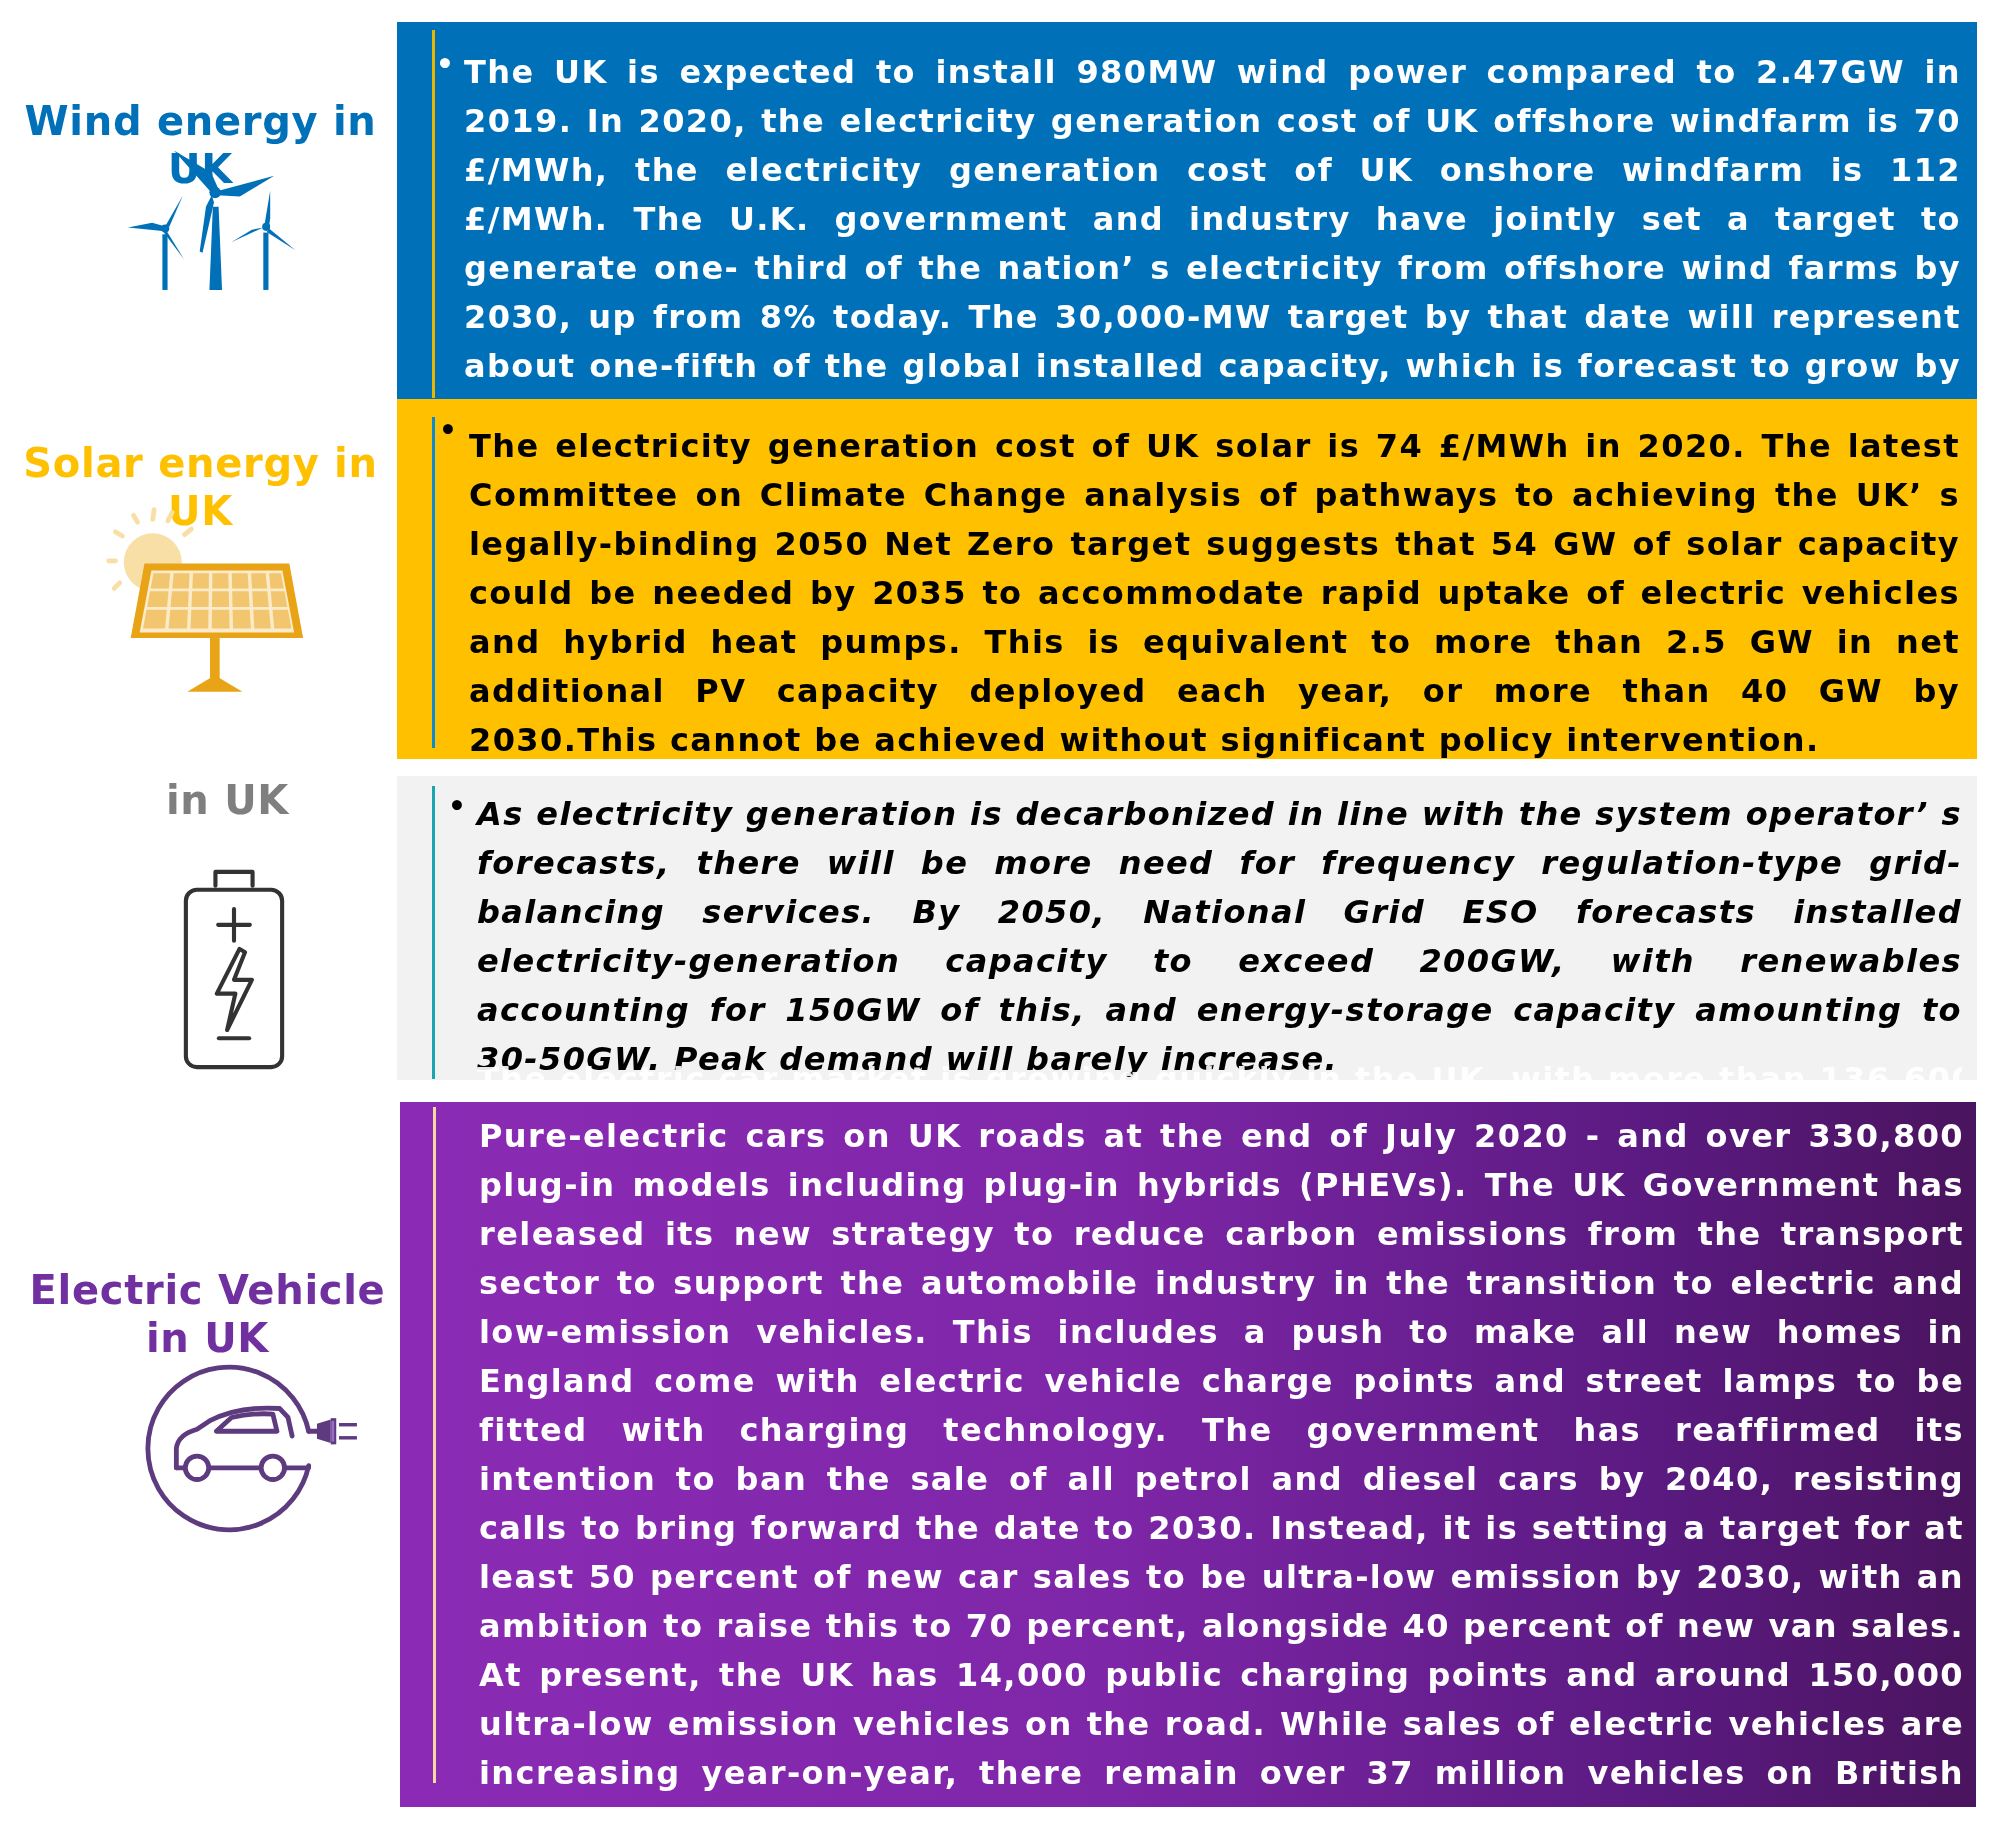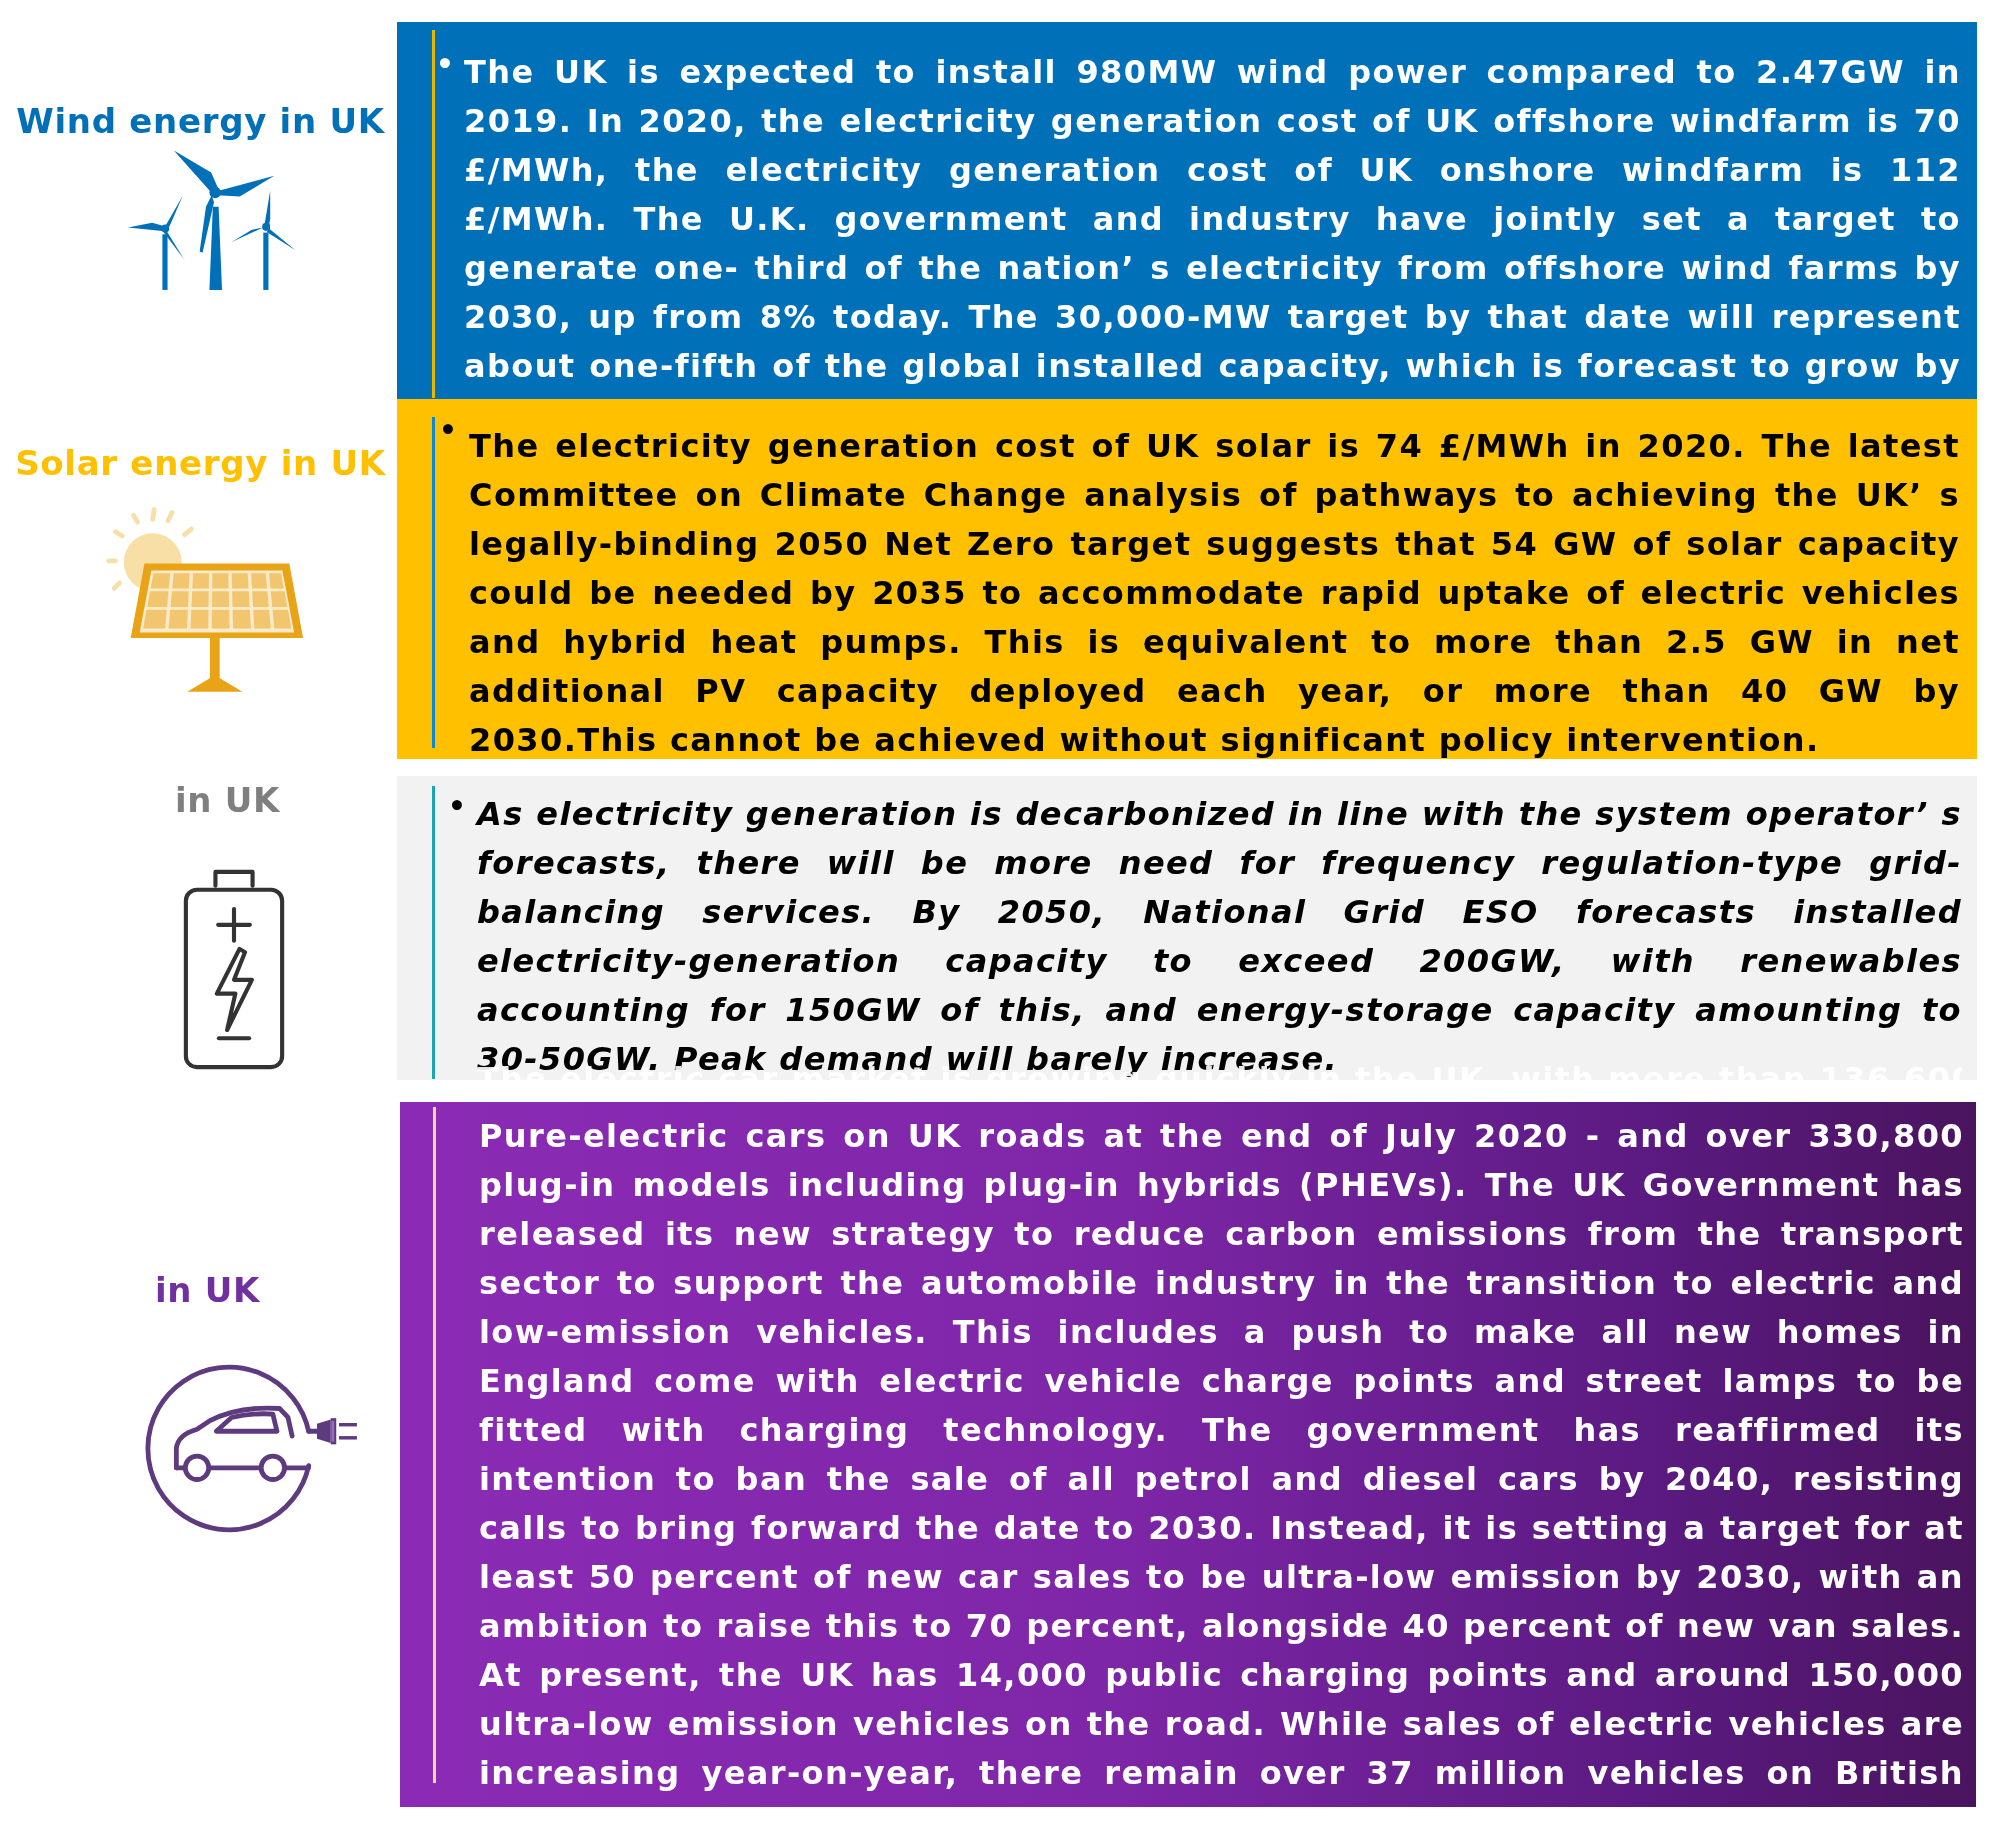--- a/index.html
+++ b/index.html
@@ -1,18 +1,18 @@
 <!DOCTYPE html>
 <html style="font-size:11px"><head>
 <meta charset="utf-8">
 <style>
   html, body { margin: 0; padding: 0; background: #ffffff; }
   body { width: 2015px; height: 1827px; position: relative; overflow: hidden;
          font-family: "DejaVu Sans", "Liberation Sans", sans-serif; }
-  .label { position: absolute; text-align: center; font-weight: bold; font-size: 34px; line-height: 48px; letter-spacing: 0.7px; }
+  .label { position: absolute; text-align: center; font-weight: bold; font-size: 40px; line-height: 48px; letter-spacing: 0.7px; }
   .icon { position: absolute; }
   .box { position: absolute; box-sizing: border-box; }
   .bar { position: absolute; width: 2.8px; }
   .para { position: absolute; font-weight: bold; font-size: 32px; line-height: 49px; text-align: justify; letter-spacing: 1.4px; }
   .bullet { position: absolute; font-weight: bold; font-size: 28px; }
 
   #wind-label { left: 14px; top: 97px; width: 373px; color: #0070B8; }
   #solar-label { left: 14px; top: 439px; width: 373px; color: #FFC000; }
   #storage-label { left: 41px; top: 776px; width: 373px; color: #7F7F7F; }
   #ev-label { left: 21px; top: 1266px; width: 373px; color: #7030A0; }
@@ -126,20 +126,21 @@
     </g>
   </svg>
 </div>
 <div id="storage-box" class="box"></div>
 <div id="storage-bar" class="bar"></div>
 <div id="storage-bullet" class="bullet">•</div>
 <div id="storage-text" class="para">As electricity generation is decarbonized in line with the system operator’ s forecasts, there will be more need for frequency regulation-type grid-balancing services. By 2050, National Grid ESO forecasts installed electricity-generation capacity to exceed 200GW, with renewables accounting for 150GW of this, and energy-storage capacity amounting to 30-50GW. Peak demand will barely increase.</div>
 <div id="storage-ghost">The electric car market is growing quickly in the UK, with more than 136,600</div>
 
 <div id="ev-label" class="label">
+  <div>Electric Vehicle</div>
   <div>in UK</div>
 </div>
 <div class="icon" style="left:135px; top:1352px; width:255px; height:193px;">
   <svg width="255" height="193" viewBox="0 0 370 280">
     <g fill="none" stroke="#5E3B7E" stroke-width="7" stroke-linecap="round" stroke-linejoin="round">
 
       <path d="M252,115 A118,118 0 1 0 252,165"></path>
 
       <path d="M252,115 L264,115"></path>
 

